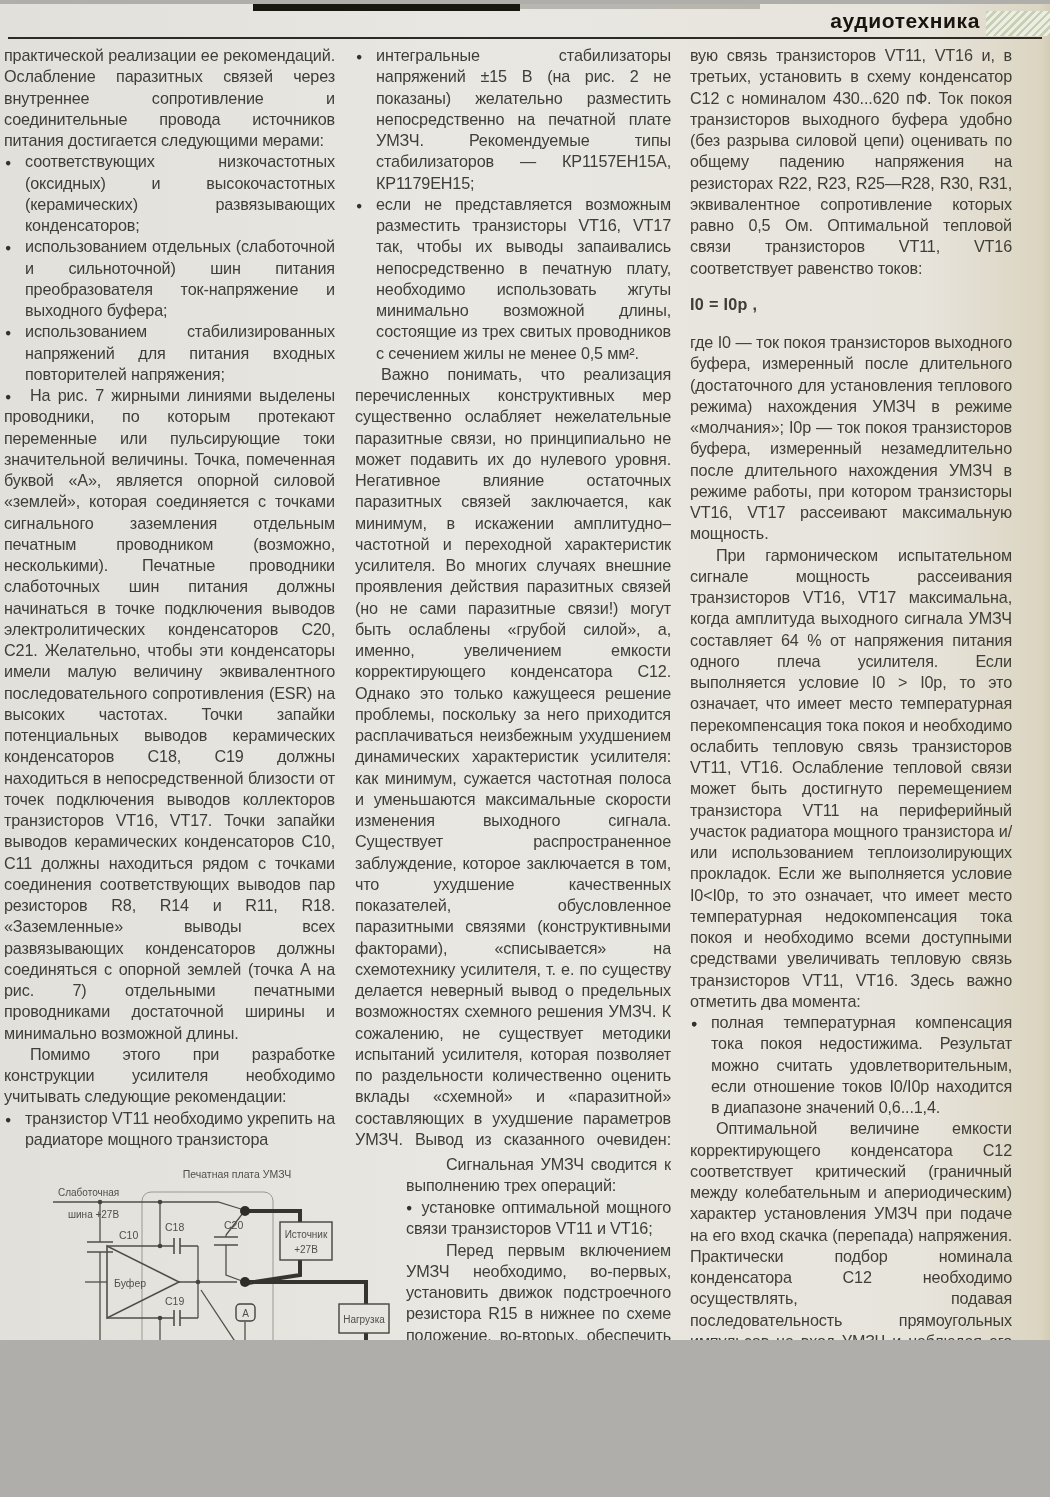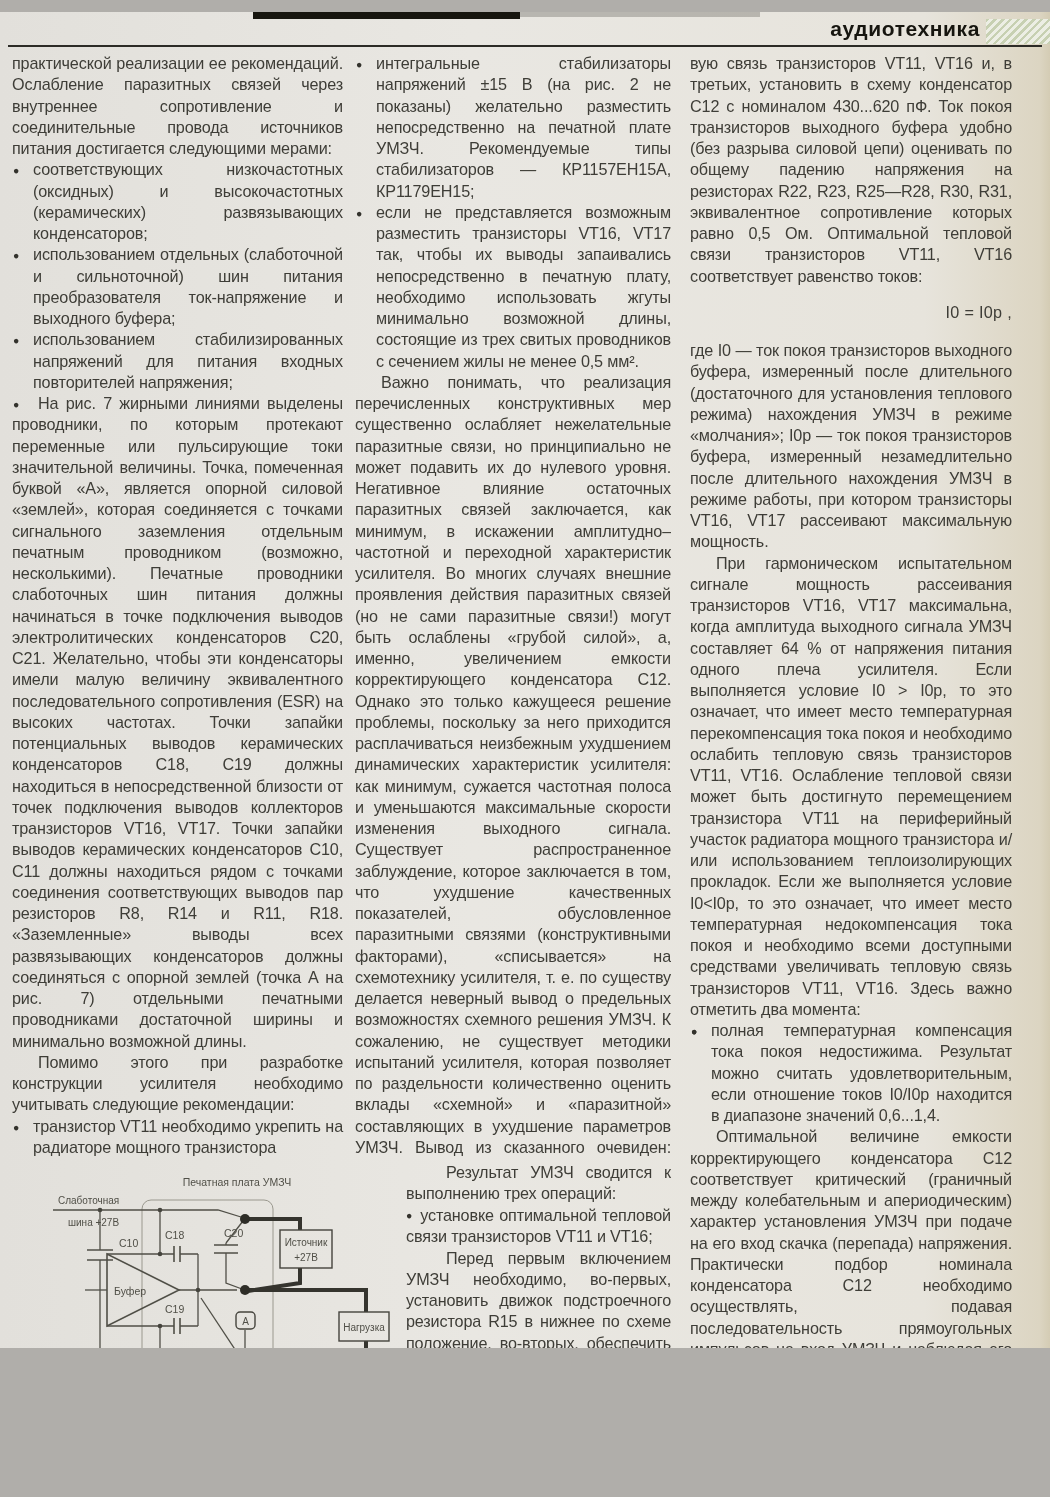--- a/index.html
+++ b/index.html
@@ -1,41 +1,41 @@
 <!DOCTYPE html>
 <html><head>
 <meta charset="utf-8">
 <style>
   html,body{margin:0;padding:0;background:#b0aeaa;}
   .page{
-    position:relative;width:1050px;height:1336px;margin:12px auto;overflow:hidden;
+    position:relative;width:1050px;height:1336px;margin:4px auto;overflow:hidden;
     background:linear-gradient(90deg,#e2e0db 0%,#e9e7e2 45%,#e7e4dc 88%,#dcd5c2 99%,#d4ccb4 100%);
     font-family:"Liberation Sans",sans-serif;color:#3e3d37;
   }
   
   .scan-top{position:absolute;left:253px;top:0;width:267px;height:7px;background:#17160f;}
   .scan-top2{position:absolute;left:520px;top:0;width:240px;height:5px;background:rgba(95,93,85,.35);}
   .hdr-stripe{position:absolute;left:986px;top:7px;width:64px;height:25px;
     background:repeating-linear-gradient(135deg,#c7d0b2 0 2.5px,#eceee4 2.5px 5.5px);}
   .section-title{position:absolute;top:5px;left:640px;width:340px;text-align:right;
     font-size:21px;font-weight:bold;letter-spacing:.6px;color:#16150f;}
   .hdr-rule{position:absolute;left:8px;top:33px;width:1034px;height:2px;background:#2c2b26;}
   
   .col{position:absolute;font-size:16.2px;line-height:21.25px;text-align:justify;letter-spacing:-.15px;}
-  .col1{left:12px;top:41px;width:331px;}
+  .col1{left:4px;top:41px;width:331px;}
   .col2{left:355px;top:41px;width:316px;height:1112px;overflow:hidden;}
   .col2b{left:406px;top:1150px;width:265px;}
   .col3{left:690px;top:41px;width:322px;}
   .blk{margin:0;}
   .blk.p{text-indent:26px;}
   .blk.bullet{position:relative;padding-left:21px;}
   .mk{position:absolute;left:1px;top:1px;font-size:10.5px;line-height:21.25px;color:#33322c;}
   .mki{font-size:10.5px;margin-right:7px;vertical-align:1.5px;color:#33322c;}
   .col2b .blk.p{text-indent:40px;}
-  .blk.formula{text-align:right;text-indent:0;margin:15px 0 17px 0;letter-spacing:.3px;}
+  .blk.formula{text-align:left;text-indent:0;margin:15px 0 17px 0;letter-spacing:.3px;font-weight:bold;}
   
   .figure{position:absolute;left:8px;top:1161px;}
   .figure text{font-family:"Liberation Sans",sans-serif;fill:#504f47;}
   .thin{stroke:#504f47;stroke-width:1.3;fill:none;}
   .thick{stroke:#35342e;stroke-width:4;fill:none;}
   .comp{stroke:#504f47;stroke-width:1.6;fill:none;}
   .boxr{stroke:#45443d;stroke-width:1.4;fill:none;}
   .pcb{stroke:#9a988e;stroke-width:1;fill:none;}
   .dot-big{fill:#2e2d27;}
   .dot-sm{fill:#45443d;}
@@ -66,22 +66,22 @@
     <div class="blk bullet"><span class="mk">●</span><span>транзистор VT11 необходимо укрепить на радиаторе мощного транзистора</span></div>
   </div>
 
   <div class="col col2">
     <div class="blk bullet"><span class="mk">●</span><span>интегральные стабилизаторы напряжений ±15 В (на рис. 2 не показаны) желательно разместить непосредственно на печатной плате УМЗЧ. Рекомендуемые типы стабилизаторов — КР1157ЕН15А, КР1179ЕН15;</span></div>
     <div class="blk bullet"><span class="mk">●</span><span>если не представляется возможным разместить транзисторы VT16, VT17 так, чтобы их выводы запаивались непосредственно в печатную плату, необходимо использовать жгуты минимально возможной длины, состоящие из трех свитых проводников с сечением жилы не менее 0,5 мм².</span></div>
     <div class="blk p"><span>Важно понимать, что реализация перечисленных конструктивных мер существенно ослабляет нежелательные паразитные связи, но принципиально не может подавить их до нулевого уровня. Негативное влияние остаточных паразитных связей заключается, как минимум, в искажении амплитудно–частотной и переходной характеристик усилителя. Во многих случаях внешние проявления действия паразитных связей (но не сами паразитные связи!) могут быть ослаблены «грубой силой», а, именно, увеличением емкости корректирующего конденсатора С12. Однако это только кажущееся решение проблемы, поскольку за него приходится расплачиваться неизбежным ухудшением динамических характеристик усилителя: как минимум, сужается частотная полоса и уменьшаются максимальные скорости изменения выходного сигнала. Существует распространенное заблуждение, которое заключается в том, что ухудшение качественных показателей, обусловленное паразитными связями (конструктивными факторами), «списывается» на схемотехнику усилителя, т. е. по существу делается неверный вывод о предельных возможностях схемного решения УМЗЧ. К сожалению, не существует методики испытаний усилителя, которая позволяет по раздельности количественно оценить вклады «схемной» и «паразитной» составляющих в ухудшение параметров УМЗЧ. Вывод из сказанного очевиден: достижение высоких качественных показателей УМЗЧ возможно только при сбалансированном качестве его схемных и конструктивных решений.</span></div>
   </div>
 
   <div class="col col2b">
-    <div class="blk p"><span>Результат УМЗЧ сводится к выполнению трех операций:</span></div>
-    <div class="blk bullet-inline"><span class="mki">●</span><span>установке оптимальной тепловой связи транзисторов VT11 и VT16;</span></div>
+    <div class="blk p"><span>Сигнальная УМЗЧ сводится к выполнению трех операций:</span></div>
+    <div class="blk bullet-inline"><span class="mki">●</span><span>установке оптимальной мощного связи транзисторов VT11 и VT16;</span></div>
     <div class="blk p"><span>Перед первым включением УМЗЧ необходимо, во-первых, установить движок подстроечного резистора R15 в нижнее по схеме положение, во-вторых, обеспечить максимально возможную тепло-</span></div>
   </div>
 
   <div class="col col3">
     <div class="blk pn"><span>вую связь транзисторов VT11, VT16 и, в третьих, установить в схему конденсатор С12 с номиналом 430...620 пФ. Ток покоя транзисторов выходного буфера удобно (без разрыва силовой цепи) оценивать по общему падению напряжения на резисторах R22, R23, R25—R28, R30, R31, эквивалентное сопротивление которых равно 0,5 Ом. Оптимальной тепловой связи транзисторов VT11, VT16 соответствует равенство токов:</span></div>
     <div class="blk formula"><span>I0 = I0p ,</span></div>
     <div class="blk pn"><span>где I0 — ток покоя транзисторов выходного буфера, измеренный после длительного (достаточного для установления теплового режима) нахождения УМЗЧ в режиме «молчания»; I0p — ток покоя транзисторов буфера, измеренный незамедлительно после длительного нахождения УМЗЧ в режиме работы, при котором транзисторы VT16, VT17 рассеивают максимальную мощность.</span></div>
     <div class="blk p"><span>При гармоническом испытательном сигнале мощность рассеивания транзисторов VT16, VT17 максимальна, когда амплитуда выходного сигнала УМЗЧ составляет 64 % от напряжения питания одного плеча усилителя. Если выполняется условие I0 &gt; I0p, то это означает, что имеет место температурная перекомпенсация тока покоя и необходимо ослабить тепловую связь транзисторов VT11, VT16. Ослабление тепловой связи может быть достигнуто перемещением транзистора VT11 на периферийный участок радиатора мощного транзистора и/или использованием теплоизолирующих прокладок. Если же выполняется условие I0&lt;I0p, то это означает, что имеет место температурная недокомпенсация тока покоя и необходимо всеми доступными средствами увеличивать тепловую связь транзисторов VT11, VT16. Здесь важно отметить два момента:</span></div>
     <div class="blk bullet"><span class="mk">●</span></div>
     <div class="blk bullet"><span class="mk">●</span><span>полная температурная компенсация тока покоя недостижима. Результат можно считать удовлетворительным, если отношение токов I0/I0p находится в диапазоне значений 0,6...1,4.</span></div>

